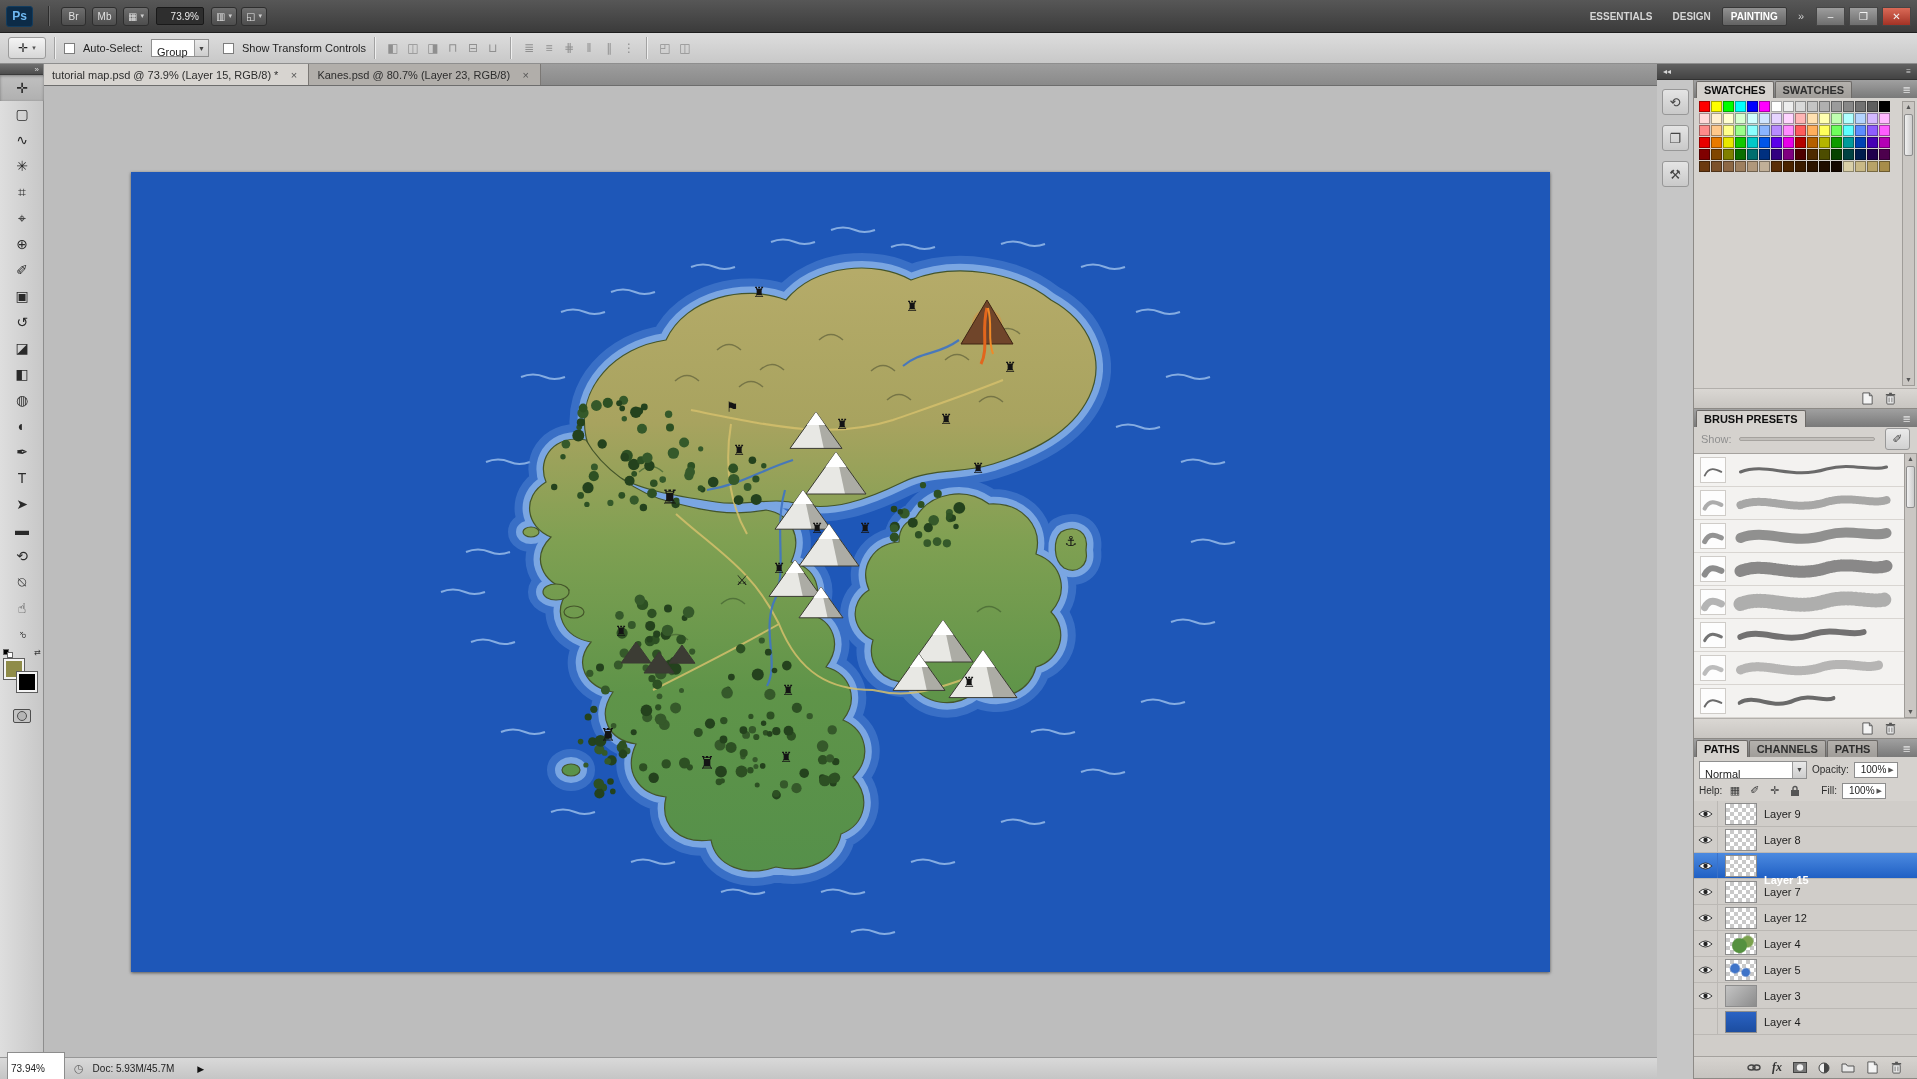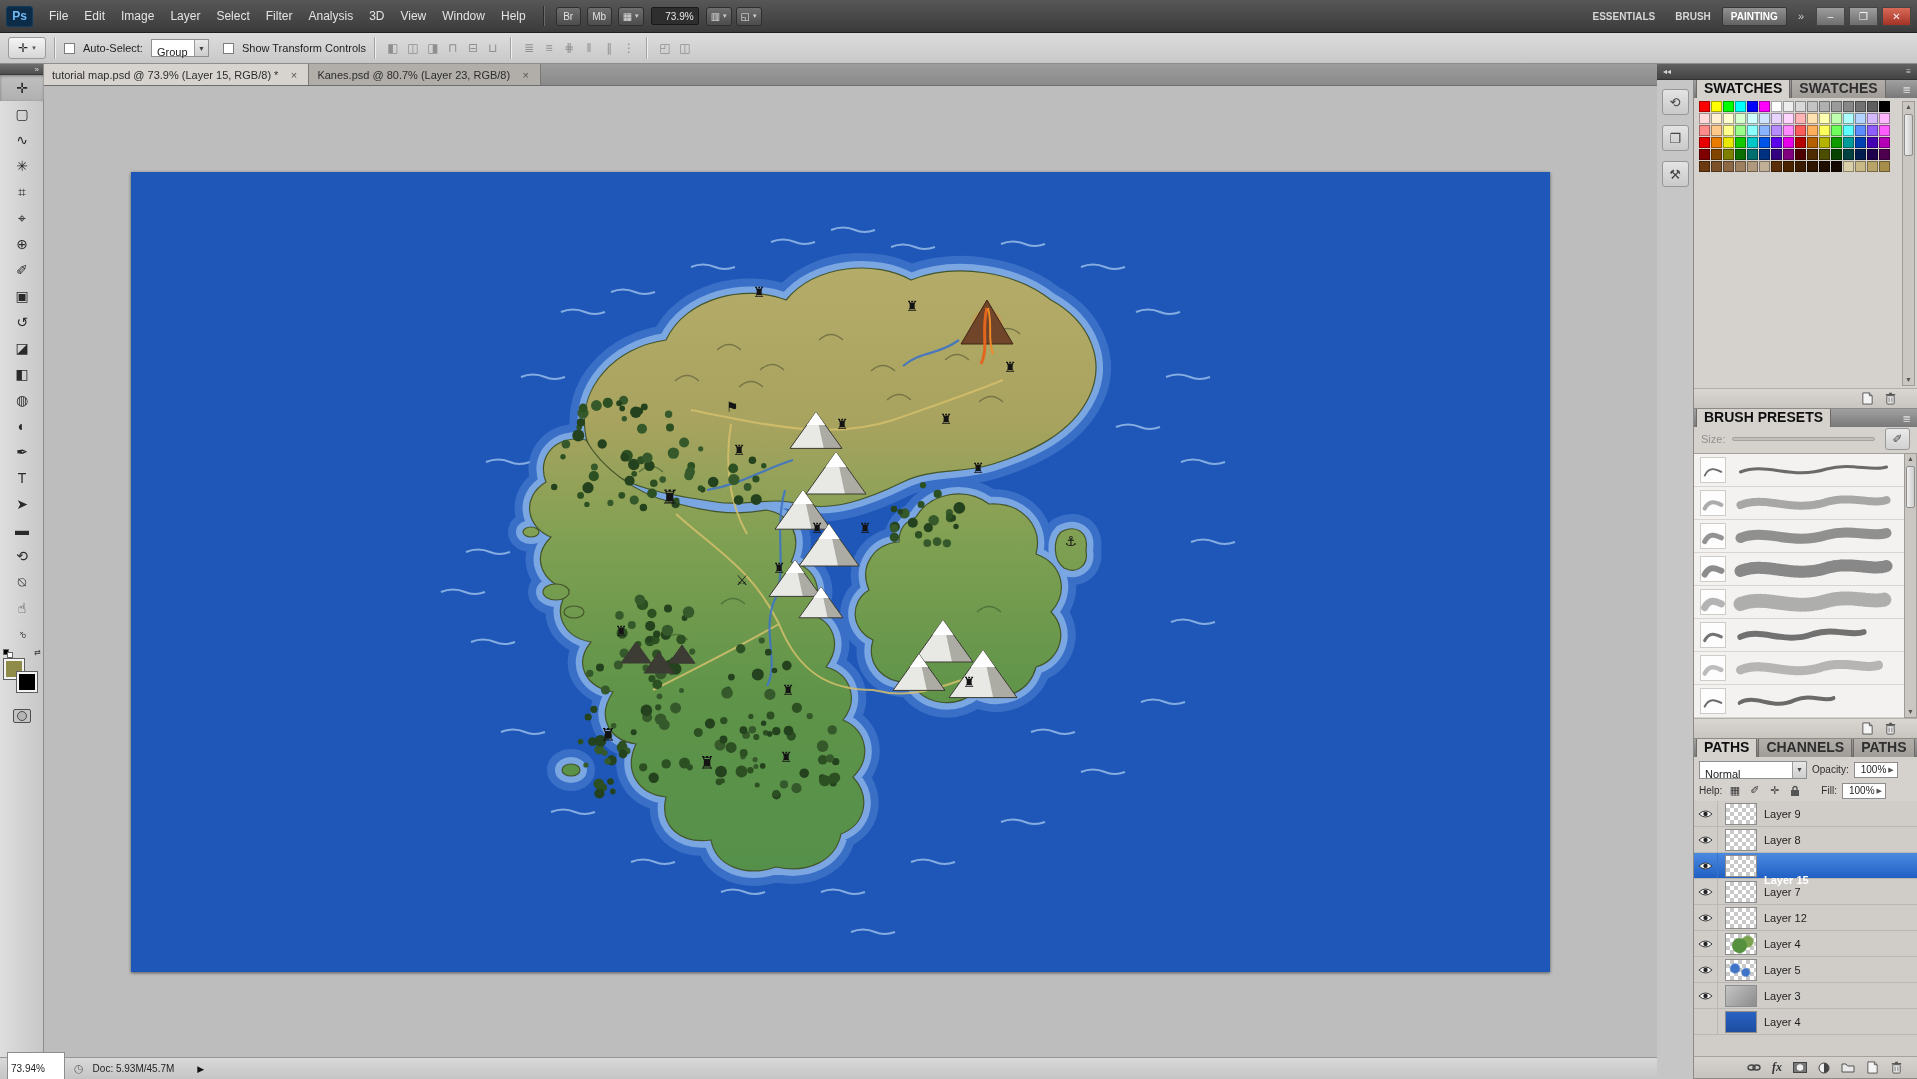--- a/index.html
+++ b/index.html
@@ -70,21 +70,21 @@
 .dock{position:absolute;top:64px;left:1657px;width:260px;height:1015px;background:#c3c3c3;}
 .dock-top{position:absolute;top:0;left:0;right:0;height:16px;background:linear-gradient(#616161,#434343);color:#d8d8d8;display:flex;align-items:center;justify-content:space-between;padding:0 6px;font-size:8px;border-bottom:1px solid #323232;}
 .icon-strip{position:absolute;top:16px;left:0;width:36px;bottom:0;background:#c6c6c6;display:flex;flex-direction:column;align-items:center;padding-top:9px;gap:10px;}
 .strip-btn{width:27px;height:26px;border-radius:3px;background:linear-gradient(#e4e4e4,#c9c9c9);border:1px solid #979797;display:flex;align-items:center;justify-content:center;font-size:13px;color:#444;}
 .panel-col{position:absolute;top:16px;left:36px;right:0;bottom:0;background:#d5d2ce;border-left:1px solid #8d8a86;}
 .panel{position:absolute;left:0;right:0;border-bottom:1px solid #8d8a86;background:#d5d2ce;overflow:hidden;}
 #panel-swatches{top:0;height:329px;}
 #panel-brushes{top:329px;height:330px;}
 #panel-layers{top:659px;bottom:0;}
 .tabstrip{height:18px;background:linear-gradient(#a0a0a0,#797979);display:flex;align-items:flex-end;padding:0 2px;gap:1px;}
-.ptab{font-size:14px;font-weight:bold;color:#2e2e2e;background:linear-gradient(#b4b1ad,#a09d99);padding:2px 7px;border:1px solid #6d6a67;border-bottom:none;border-radius:2px 2px 0 0;white-space:nowrap;}
+.ptab{font-size:11px;font-weight:bold;color:#2e2e2e;background:linear-gradient(#b4b1ad,#a09d99);padding:2px 7px;border:1px solid #6d6a67;border-bottom:none;border-radius:2px 2px 0 0;white-space:nowrap;}
 .ptab.active{background:#d5d2ce;color:#0e0e0e;}
 .pmenu{margin-left:auto;color:#e3e3e3;font-size:10px;padding:0 4px 3px;}
 .swatch-grid{position:absolute;left:5px;top:21px;width:193px;display:grid;grid-template-columns:repeat(16,11px);grid-auto-rows:11px;gap:1px;}
 .swatch{border:1px solid rgba(0,0,0,.35);}
 .vscroll{position:absolute;width:13px;background:#cac7c3;border:1px solid #9f9c98;display:flex;flex-direction:column;align-items:center;font-size:7px;color:#555;}
 .vs-arr{line-height:10px;}
 .vs-thumb{width:9px;height:42px;background:linear-gradient(90deg,#f0f0f0,#cdcdcd);border:1px solid #8d8d8d;border-radius:2px;margin:2px 0 auto;}
 .panel-foot{position:absolute;left:0;right:0;bottom:0;height:20px;border-top:1px solid #b2afab;display:flex;align-items:center;justify-content:flex-end;gap:10px;padding-right:20px;background:linear-gradient(#dad7d3,#c8c5c1);}
 .foot-ic{display:flex;align-items:center;justify-content:center;color:#4a4a4a;}
 .sym14{width:13px;height:13px;}
@@ -155,33 +155,20 @@
       </symbol>
     <symbol id="sym-lock" viewBox="0 0 10 12">
         <rect x="1" y="5" width="8" height="6" fill="#555"></rect>
         <path d="M3,5 v-1.5 a2,2 0 0 1 4,0 V5" fill="none" stroke="#555" stroke-width="1.4"></path>
       </symbol>
   </defs>
 </svg>
 
 <div class="app-bar">
   <div class="ps-logo">Ps</div>
-  <div style="display:flex">
-      <div class="menu-item">File</div>
-      <div class="menu-item">Edit</div>
-      <div class="menu-item">Image</div>
-      <div class="menu-item">Layer</div>
-      <div class="menu-item">Select</div>
-      <div class="menu-item">Filter</div>
-      <div class="menu-item">Analysis</div>
-      <div class="menu-item">3D</div>
-      <div class="menu-item">View</div>
-      <div class="menu-item">Window</div>
-      <div class="menu-item">Help</div>
-    </div>
   <div class="abar-sep"></div>
   <div class="abar-btn">
       <span>Br</span>
     </div>
   <div class="abar-btn">
       <span>Mb</span>
     </div>
   <div style="display:flex;align-items:center" id="view-btns-a">
       <div class="abar-btn">
         <span>▦</span>
@@ -197,21 +184,21 @@
         <span class="abar-caret">▾</span>
       </div>
       <div class="abar-btn">
         <span>◱</span>
         <span class="abar-caret">▾</span>
       </div>
     </div>
   <div class="spacer"></div>
   <div style="display:flex;align-items:center">
       <div class="ws-btn">ESSENTIALS</div>
-      <div class="ws-btn">BRUSH</div>
+      <div class="ws-btn">DESIGN</div>
       <div class="ws-btn active">PAINTING</div>
     </div>
   <div class="overflow-chevron">»</div>
   <div class="win-btn">
       <span>–</span>
     </div>
   <div class="win-btn">
       <span>❐</span>
     </div>
   <div class="win-btn close">
@@ -877,21 +864,21 @@
           </span>
       </div>
     </section>
 
     <section class="panel" id="panel-brushes">
       <div class="tabstrip">
         <span class="ptab active">BRUSH PRESETS</span>
         <span class="pmenu">≣</span>
       </div>
       <div class="size-row">
-        <span>Size:</span>
+        <span>Show:</span>
         <div class="size-track"></div>
       </div>
       <div class="bp-toggle">✐</div>
       <div class="brush-list" id="brush-list">
           <div class="brush-row">
             <div class="brush-thumb"><svg viewBox="0 0 26 26" width="24" height="24">
                 <path d="M4,19 C9,9 16,12 22,15" stroke="#5b5b5b" stroke-width="2" fill="none" opacity="0.9" stroke-linecap="round"></path>
               </svg></div>
             <svg class="brush-stroke" viewBox="0 0 158 28">
               <path d="M4,16 C30,6 55,24 90,13 C115,6 135,16 150,11" stroke="#5b5b5b" stroke-width="3" fill="none" opacity="0.9" stroke-linecap="round" transform="scale(1,1)"></path>

